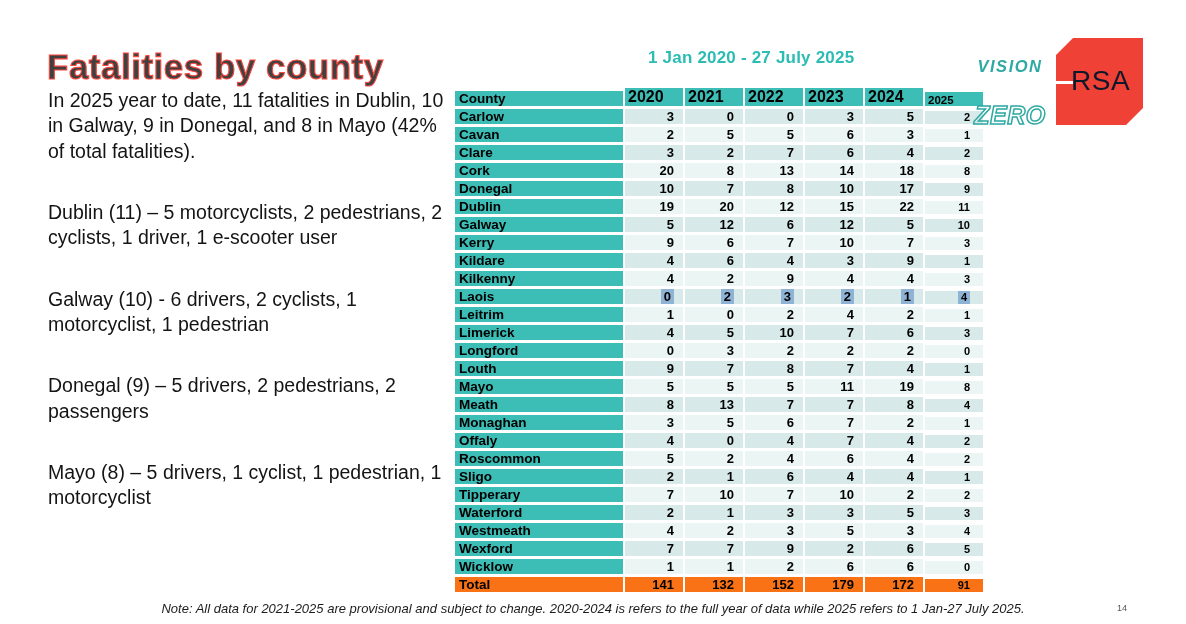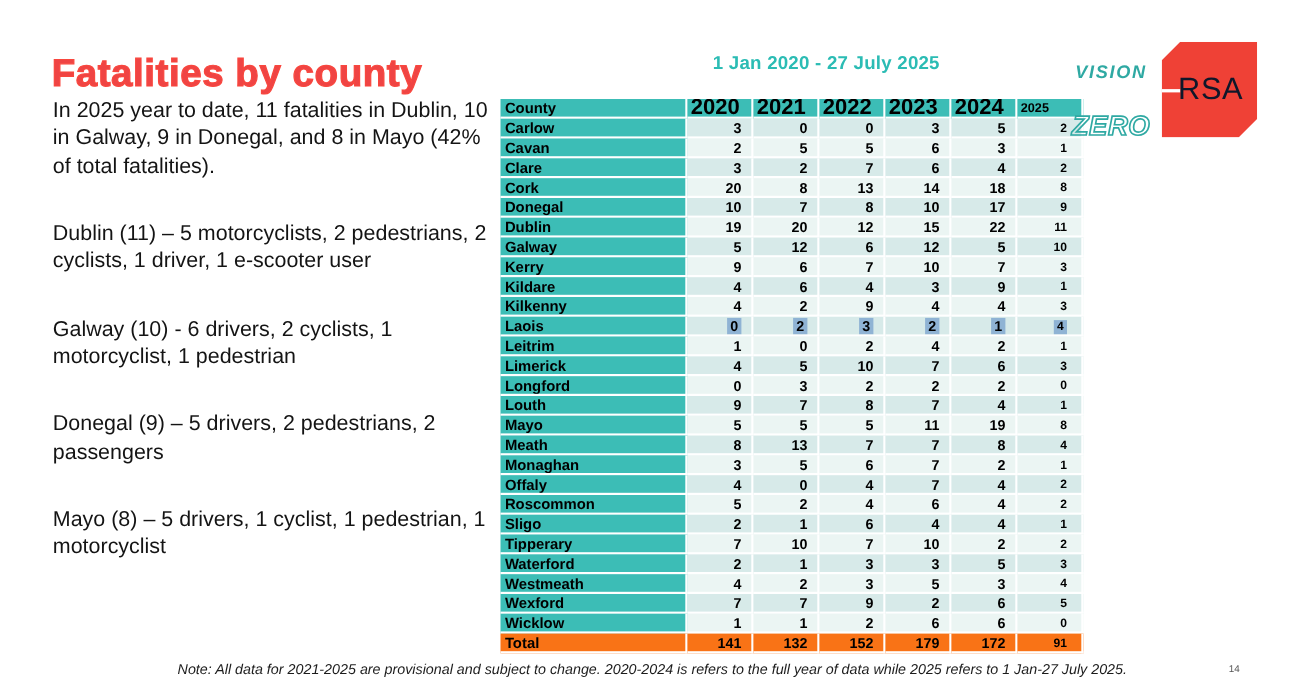--- a/index.html
+++ b/index.html
@@ -1,39 +1,39 @@
 <!DOCTYPE html>
 <html><head>
 <meta charset="utf-8">
 <style>
   html,body{margin:0;padding:0;background:#fff;}
   .slide{position:relative;width:1186px;height:624px;background:#ffffff;overflow:hidden;
          font-family:"Liberation Sans", sans-serif;color:#111;}
 
   .title{position:absolute;left:47px;top:24px;font-size:35px;font-weight:bold;
-         color:#ef4444;-webkit-text-stroke:1.1px #F9473E;letter-spacing:.5px;}
+         color:#404040;-webkit-text-stroke:1.1px #F9473E;letter-spacing:.5px;}
 
   .left-text{position:absolute;left:48px;top:88px;width:402px;font-size:19.5px;
              line-height:1.30;color:#141414;}
   .left-text p{margin:0 0 36px 0;}
 
   .date-range{position:absolute;left:648px;top:48px;font-size:17px;font-weight:bold;
               color:#2BBCB4;letter-spacing:.2px;}
 
   
   #ftable{position:absolute;left:455px;top:90px;width:530px;}
-  .t-row{display:flex;height:18px;box-sizing:border-box;}
+  .t-row{display:flex;height:18px;box-sizing:border-box;align-items:flex-end;}
   .cell{box-sizing:border-box;border-right:2px solid #fff;border-bottom:2px solid #fff;
         display:flex;align-items:center;overflow:hidden;color:#000;}
   .c-county{width:170px;background:#3CBDB6;font-weight:bold;font-size:13.5px;padding-left:4px;}
   .c-val{width:60px;justify-content:flex-end;padding-right:9px;font-weight:bold;font-size:13px;}
   .c-last{font-size:11px;padding-right:13px;align-items:flex-end;}
   .c-last .num{line-height:13px;}
   .t-header .c-val{justify-content:flex-start;padding-left:3px;padding-right:0;
-                   font-size:20px;background:#3CBDB6;}
+                   font-size:16px;background:#3CBDB6;}
   .t-header .c-last{font-size:11.5px;align-items:center;padding-top:2px;}
   .t-row.odd  .c-val{background:#D7EAE9;}
   .t-row.even .c-val{background:#EBF5F3;}
   .t-total .c-val,.t-total .c-county{background:#f97316;}
   .hl{background:#8FB3D4;padding:0 3px;}
 
   
   .vz{position:absolute;left:972px;top:58px;width:76px;text-align:center;color:#2FA9A3;font-style:italic;}
   .vz .v1{display:block;font-size:16.5px;font-weight:bold;letter-spacing:1.5px;line-height:17px;}
   .vz .v2{display:block;font-size:25px;font-weight:bold;letter-spacing:.5px;line-height:25px;

